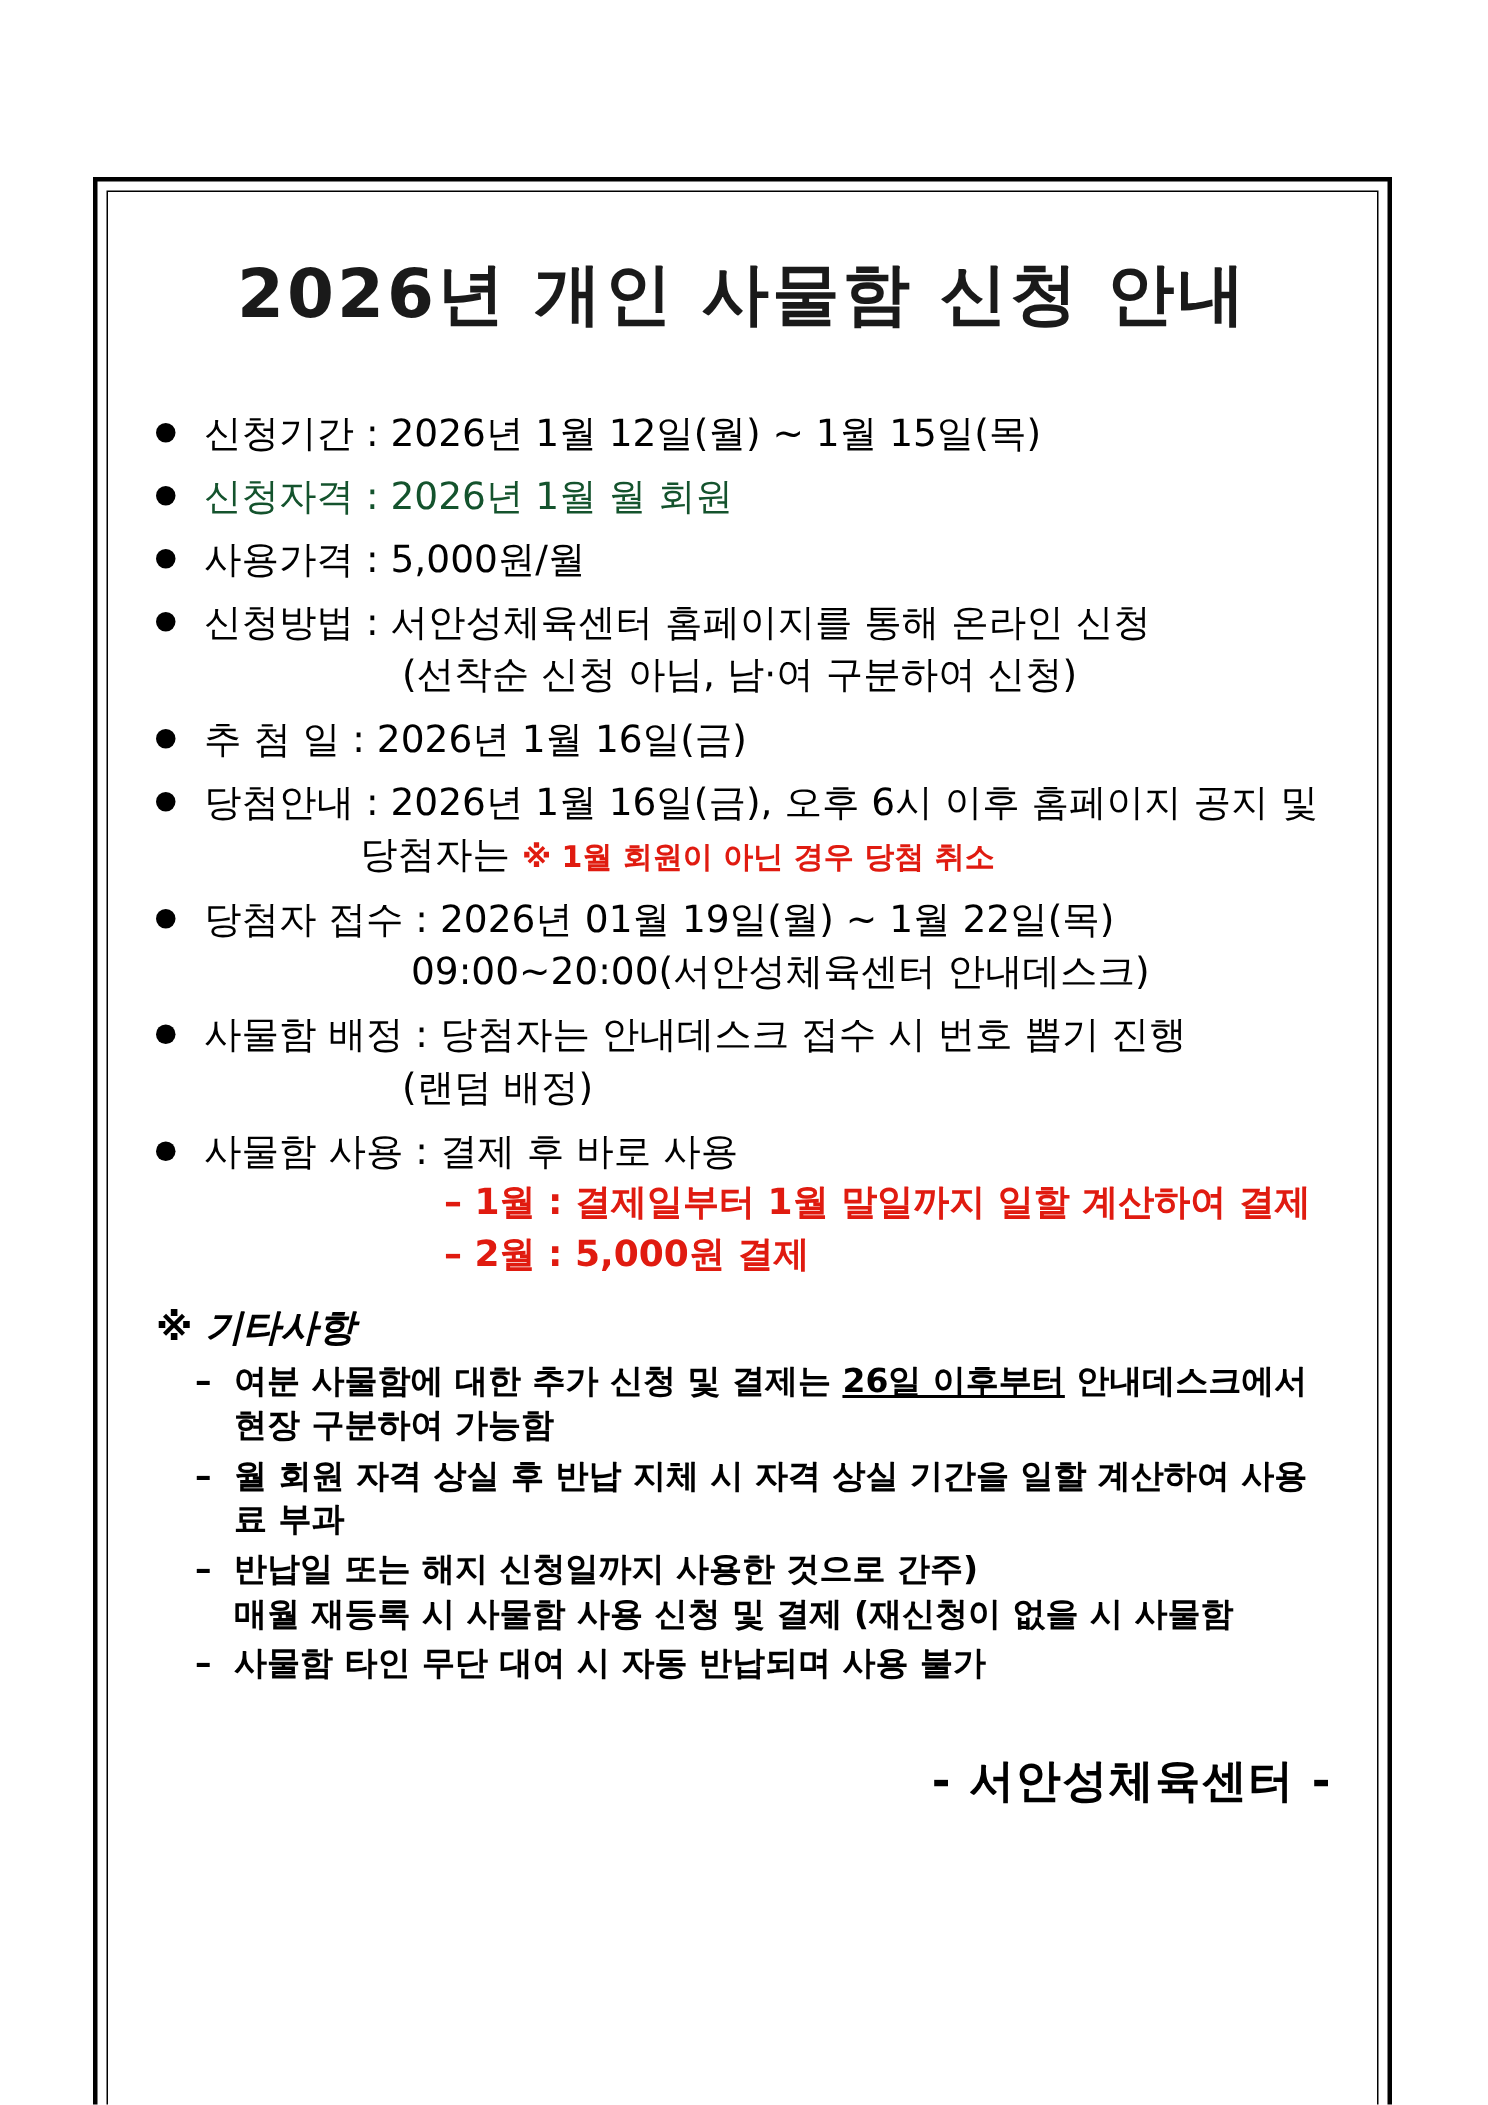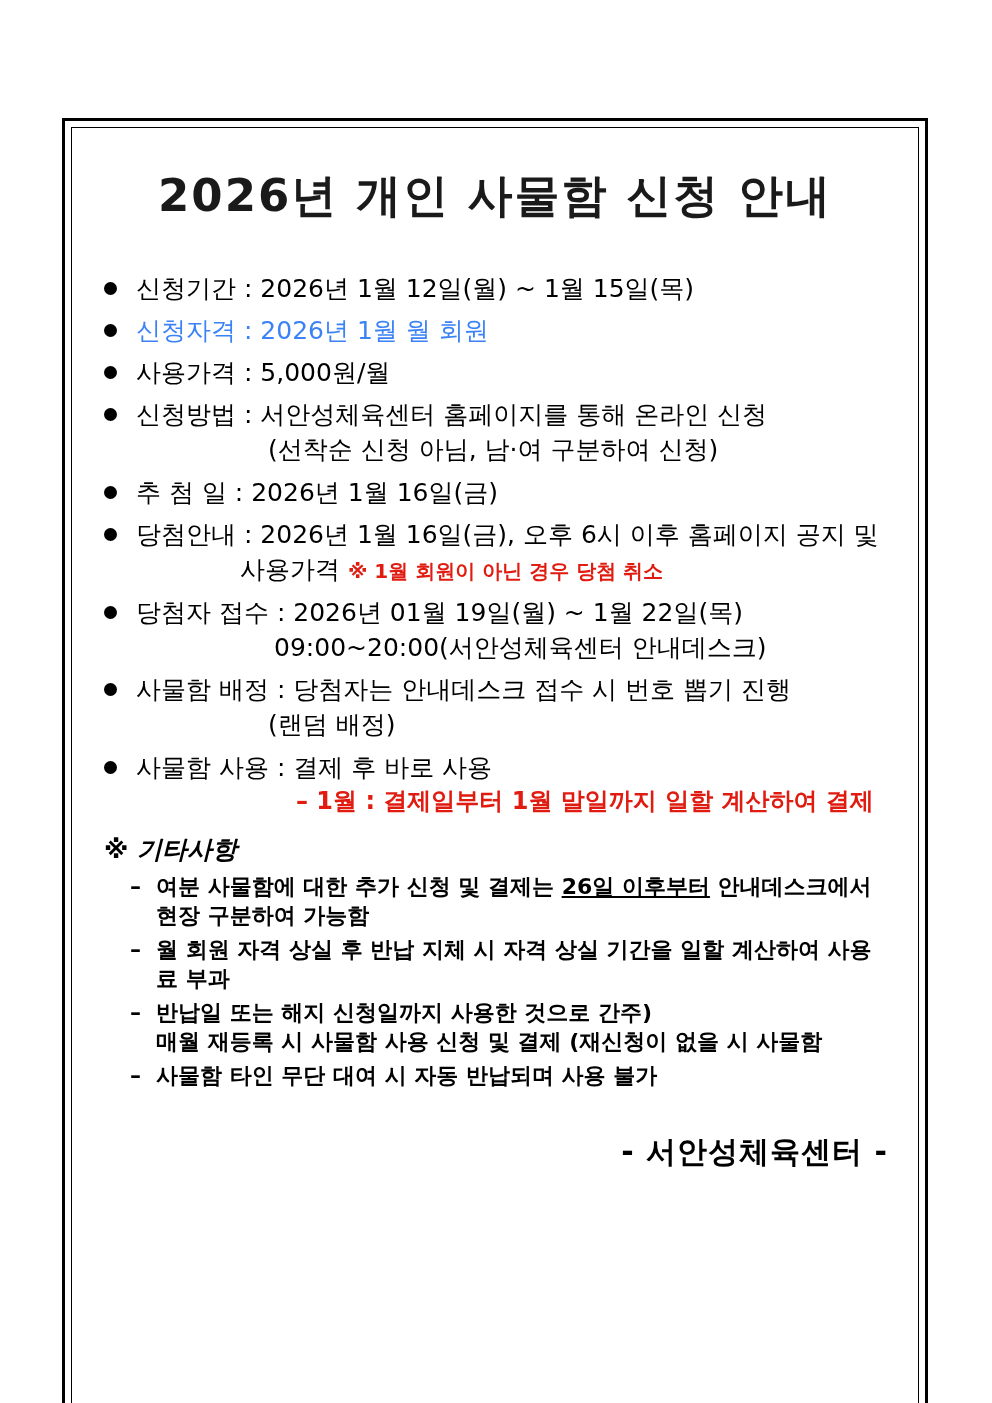--- a/index.html
+++ b/index.html
@@ -71,21 +71,21 @@
   .sub-line {
     display: block;
     font-size: 25px;
     line-height: 1.35;
     margin-top: 2px;
   }
   .indent-1 { padding-left: 132px; }
   .indent-2 { padding-left: 138px; }
   .indent-3 { padding-left: 104px; }
 
-  .blue { color: #3b82f6; }
+  .blue { color: #14532d; }
   .red  { color: #e01b10; text-align: right; }
   .small-note {
     font-size: 20px;
     font-weight: bold;
   }
   .dash-red {
     display: block;
     color: #e01b10;
     font-weight: bold;
     font-size: 24px;
@@ -182,21 +182,21 @@
         </span>
       </li>
 
       <li>
         <span class="dot"></span>
         <span class="line1">
           <span>당첨안내 :</span>
           <span>2026년 1월 16일(금), 오후 6시 이후 홈페이지 공지 및</span>
         </span>
         <span class="sub-line indent-3">
-          <span>사용가격</span>
+          <span>당첨자는</span>
           <span class="red small-note">※ 1월 회원이 아닌 경우 당첨 취소</span>
         </span>
       </li>
 
       <li>
         <span class="dot"></span>
         <span class="line1">
           <span>당첨자 접수 :</span>
           <span>2026년 01월 19일(월) ~ 1월 22일(목)</span>
         </span>
@@ -212,20 +212,21 @@
         <span class="sub-line indent-1">(랜덤 배정)</span>
       </li>
 
       <li>
         <span class="dot"></span>
         <span class="line1">
           <span>사물함 사용 :</span>
           <span>결제 후 바로 사용</span>
         </span>
         <span class="dash-red">– 1월 : 결제일부터 1월 말일까지 일할 계산하여 결제</span>
+        <span class="dash-red">– 2월 : 5,000원 결제</span>
       </li>
 
     </ul>
 
     <div class="etc-block">
       <div class="etc-head">※  기타사항</div>
       <ul class="etc-list">
         <li>
           <span class="dash">–</span>
           <span>여분 사물함에 대한 추가 신청 및 결제는 </span><span class="uline">26일 이후부터</span><span> 안내데스크에서</span>

